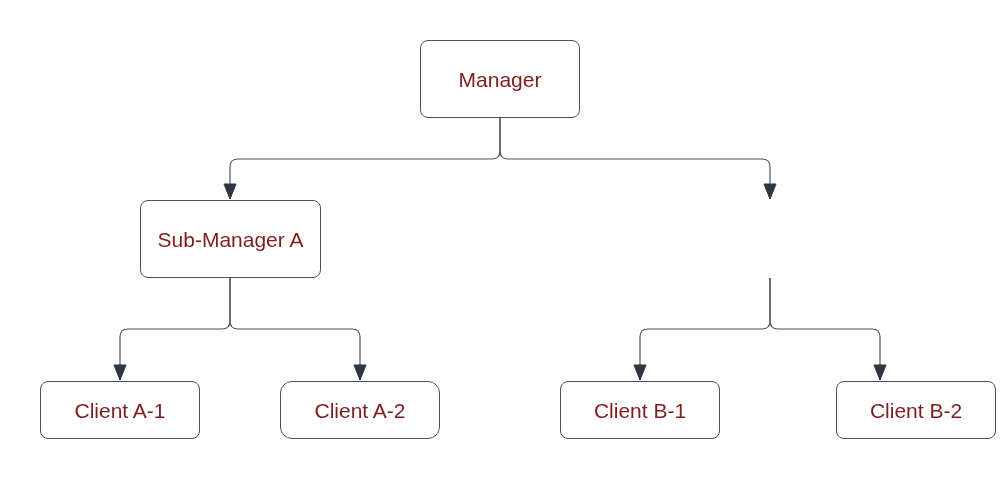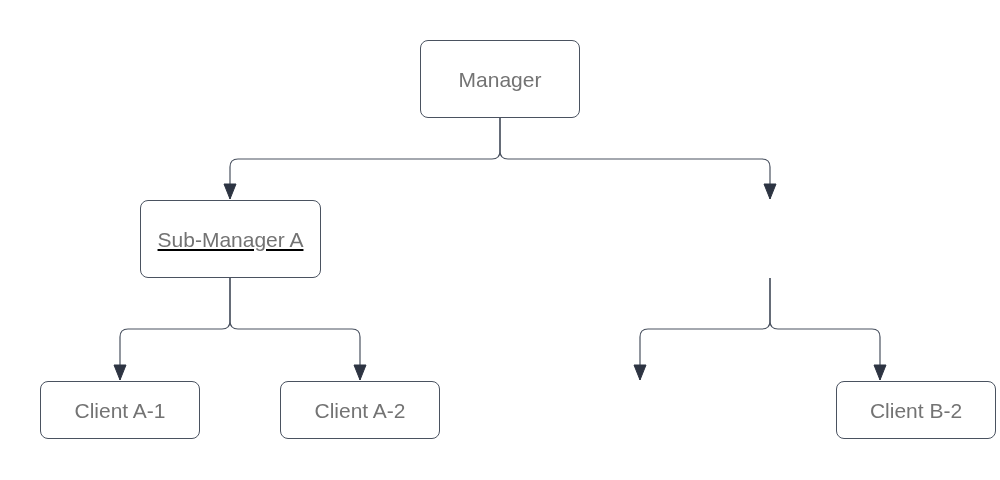--- a/index.html
+++ b/index.html
@@ -27,30 +27,30 @@
     position: absolute;
     box-sizing: border-box;
     background: #ffffff;
     border: 1px solid #4a5260;
     border-radius: 8px;
     display: flex;
     align-items: center;
     justify-content: center;
   }
   .node .label {
-    color: #737373;
+    color: #7f1d1d;
     font-size: 21px;
     line-height: 1;
     white-space: nowrap;
   }
   .node-manager   { left: 420px; top: 40px;  width: 160px; height: 78px; }
-  .node-sub-a     { left: 140px; top: 200px; width: 181px; height: 78px; text-decoration: underline; }
+  .node-sub-a     { left: 140px; top: 200px; width: 181px; height: 78px; }
   .node-sub-b     { left: 680px; top: 200px; width: 181px; height: 78px; }
   .node-client-a1 { left: 40px;  top: 381px; width: 160px; height: 58px; }
-  .node-client-a2 { left: 280px; top: 381px; width: 160px; height: 58px; }
+  .node-client-a2 { left: 280px; top: 381px; width: 160px; height: 58px; border-radius: 12px; }
   .node-client-b1 { left: 560px; top: 381px; width: 160px; height: 58px; }
   .node-client-b2 { left: 800px; top: 381px; width: 160px; height: 58px; margin-left: 36px; }
   .edge {
     fill: none;
     stroke: #4a5260;
     stroke-width: 1.2;
   }
 </style>
 </head>
 <body>
@@ -81,18 +81,21 @@
 
 
   <div class="node node-client-a1">
     <span class="label">Client A-1</span>
   </div>
 
   <div class="node node-client-a2">
     <span class="label">Client A-2</span>
   </div>
 
+  <div class="node node-client-b1">
+    <span class="label">Client B-1</span>
+  </div>
 
   <div class="node node-client-b2">
     <span class="label">Client B-2</span>
   </div>
 
 </div>
 
 </body></html>

